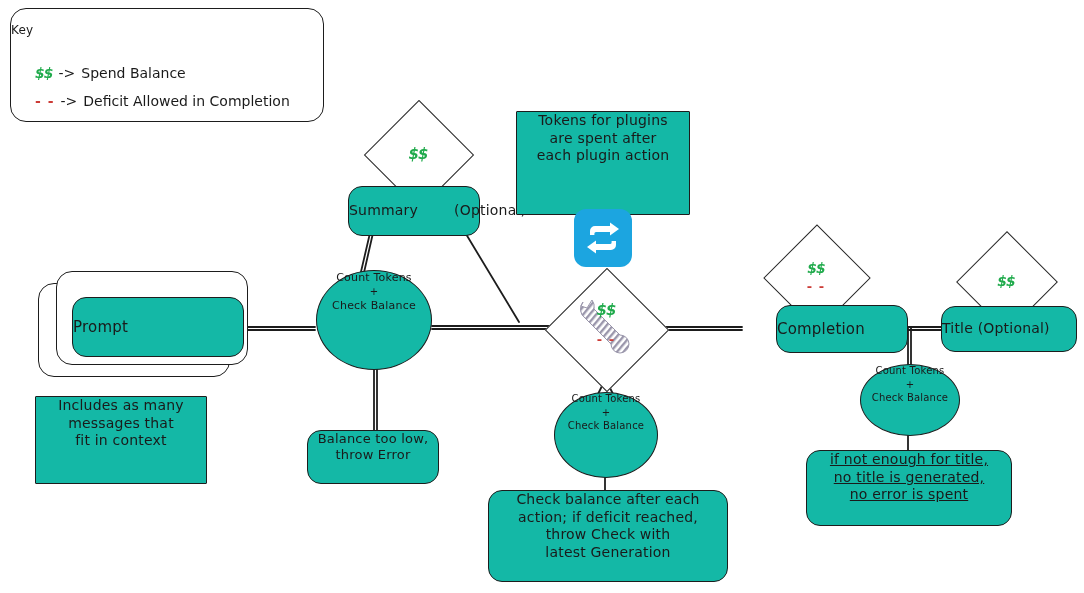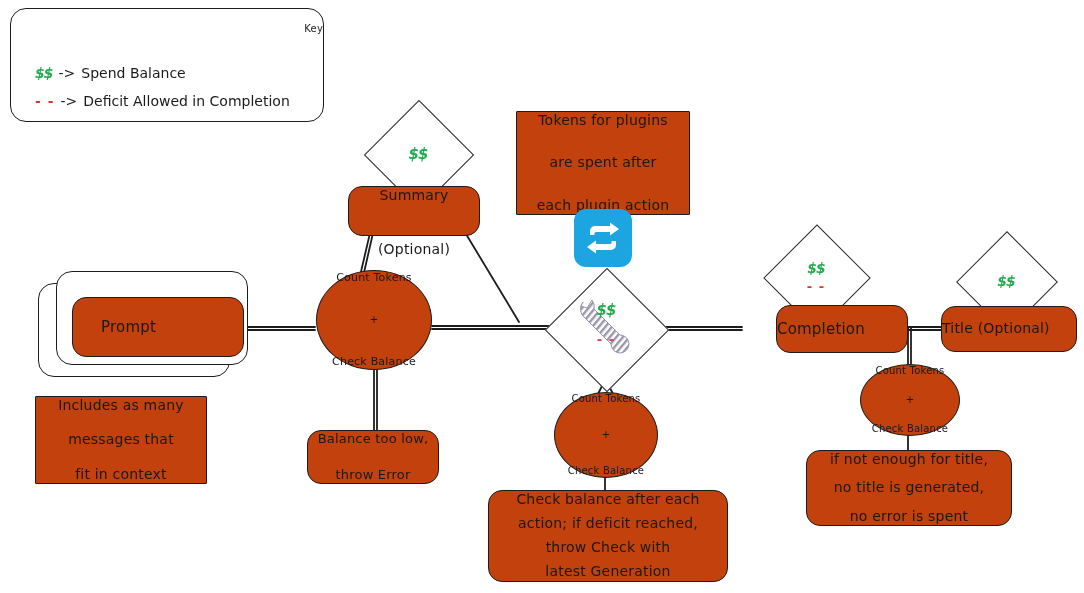--- a/index.html
+++ b/index.html
@@ -5,35 +5,35 @@
   html,body{margin:0;padding:0;background:#ffffff;}
   body{
     width:1084px;height:593px;position:relative;overflow:hidden;
     font-family:"DejaVu Sans","Liberation Sans",sans-serif;
     color:#1a1a1a;
   }
   #canvas{position:absolute;inset:0;width:1084px;height:593px;}
   svg.lines{position:absolute;left:0;top:0;width:1084px;height:593px;pointer-events:none;}
 
   .node{position:absolute;box-sizing:border-box;display:flex;align-items:center;
-        justify-content:space-between;text-align:center;background:#c2410c;}
+        justify-content:flex-start;text-align:center;background:#14b8a6;}
   .rounded{border:1.6px solid #1d1d1d;border-radius:14px;}
   .sharp{border:1.8px solid #1d1d1d;border-radius:1px;}
   .circle{border:1.6px solid #1d1d1d;border-radius:50%;}
 
   .txt{line-height:1.25;letter-spacing:.2px;}
   .t15{font-size:15px;}
   .t14{font-size:14px;}
   .t13{font-size:13px;}
   .t11{font-size:11px;}
   .t10{font-size:10px;}
 
   .key-box{position:absolute;left:10px;top:8px;width:312px;height:112px;
            border:1.8px solid #1d1d1d;border-radius:16px;background:#fff;}
-  .key-title{position:absolute;left:0;top:14px;width:100%;text-align:right;font-size:10px;}
+  .key-title{position:absolute;left:0;top:14px;width:100%;text-align:left;font-size:12px;}
   .key-row{position:absolute;left:24px;font-size:14px;white-space:nowrap;display:flex;align-items:baseline;gap:6px;}
   .key-row.r1{top:56px;}
   .key-row.r2{top:84px;}
   .money{color:#1faa4b;font-weight:bold;font-style:italic;letter-spacing:-1px;}
   .deficit{color:#cc3b36;font-weight:bold;letter-spacing:1px;}
 
   .diamond{position:absolute;border:1.4px solid #262626;background:#fff;
            transform:rotate(45deg);}
 
   .badge{position:absolute;display:flex;flex-direction:column;align-items:center;
@@ -94,35 +94,35 @@
     </div>
     <div class="key-row r2">
       <span class="deficit">- -</span>
       <span>-&gt;</span>
       <span>Deficit Allowed in Completion</span>
     </div>
   </div>
 
   <div class="stack-box" style="left:38px;top:283px;width:190px;height:92px;"></div>
   <div class="stack-box" style="left:56px;top:271px;width:190px;height:92px;background:#fff;"></div>
-  <div class="node rounded txt t15" style="left:72px;top:297px;width:172px;height:60px;padding-left:28px;">
+  <div class="node rounded txt t15" style="left:72px;top:297px;width:172px;height:60px;">
     <span>Prompt</span>
   </div>
 
   <div class="node sharp txt t14" style="left:35px;top:396px;width:172px;height:88px;flex-direction:column;">
     <span>Includes as many</span>
     <span>messages that</span>
     <span>fit in context</span>
   </div>
 
   <div class="diamond" style="left:380px;top:116px;width:76px;height:76px;"></div>
   <div class="badge" style="left:380px;top:116px;width:76px;height:76px;">
     <span class="money t15">$$</span>
   </div>
-  <div class="node rounded txt t14" style="left:348px;top:186px;width:132px;height:50px;flex-direction:column;gap:36px;">
+  <div class="node rounded txt t14" style="left:348px;top:186px;width:132px;height:50px;flex-direction:row;gap:36px;">
     <span>Summary</span>
     <span>(Optional)</span>
   </div>
 
   <div class="node circle txt t11" style="left:316px;top:270px;width:116px;height:100px;flex-direction:column;gap:1px;">
     <span>Count Tokens</span>
     <span class="t10">+</span>
     <span>Check Balance</span>
   </div>
 
@@ -190,19 +190,19 @@
   <div class="node rounded txt t14" style="left:941px;top:306px;width:136px;height:46px;">
     <span>Title (Optional)</span>
   </div>
 
   <div class="node circle txt t10" style="left:860px;top:364px;width:100px;height:72px;flex-direction:column;gap:1px;">
     <span>Count Tokens</span>
     <span>+</span>
     <span>Check Balance</span>
   </div>
 
-  <div class="node rounded txt t14" style="left:806px;top:450px;width:206px;height:76px;flex-direction:column;">
+  <div class="node rounded txt t14" style="left:806px;top:450px;width:206px;height:76px;flex-direction:column;text-decoration:underline;">
     <span>if not enough for title,</span>
     <span>no title is generated,</span>
     <span>no error is spent</span>
   </div>
 
 </div>
 
 </body></html>

